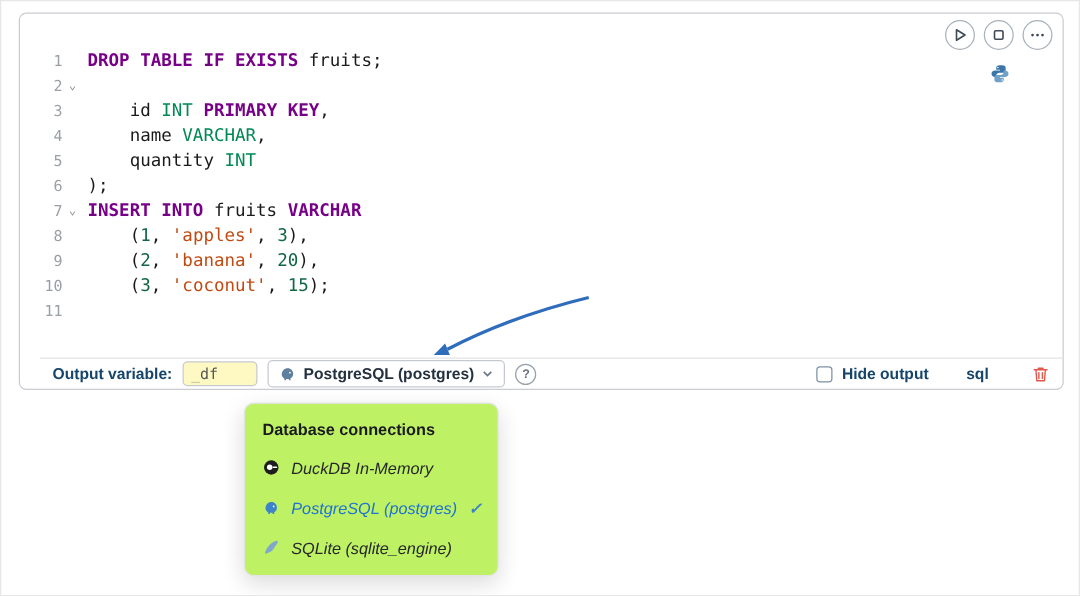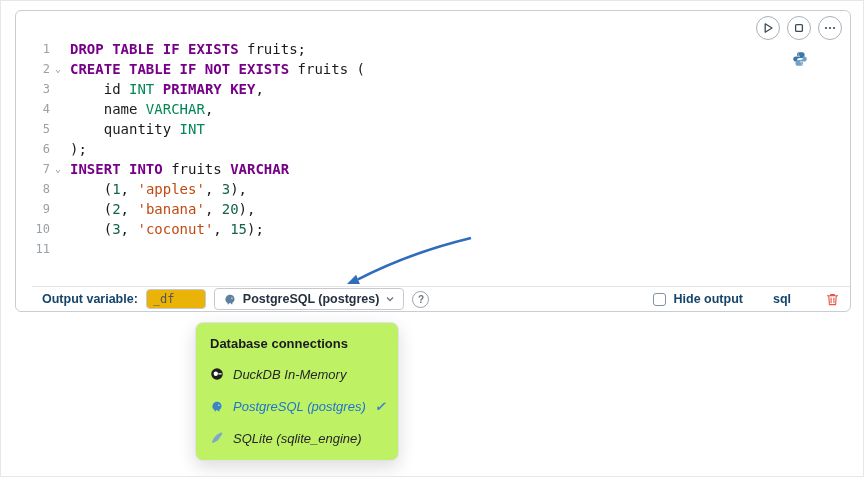--- a/index.html
+++ b/index.html
@@ -27,21 +27,21 @@
   .tok-str{color:#C04A12;}
   .tok-op{color:#770088;font-weight:700;}
   .tok-pl{color:#1a1a1a;}
 
   
   .footer{position:absolute;left:16px;right:0;bottom:0;height:24px;border-top:1px solid #e4e4e7;
           display:flex;align-items:center;padding:0 10px;}
   .lbl{font-size:12.5px;font-weight:700;color:#15456B;white-space:nowrap;}
   .var-input{width:52px;height:18px;border:1px solid #c6cad0;border-radius:4px;
              font-family:"DejaVu Sans Mono",monospace;font-size:12px;color:#555;
-             padding:0 0 0 6px;margin:0 8px;background:#eab308;box-sizing:content-box;}
+             padding:0 0 0 6px;margin:0 8px;background:#fef9c3;box-sizing:content-box;}
   .conn-select{display:flex;align-items:center;gap:6px;height:22px;border:1px solid #c6cad0;
                border-radius:4px;background:#fff;padding:0 8px;cursor:pointer;}
   .conn-label{font-size:12.5px;font-weight:700;color:#24313F;white-space:nowrap;}
   .icon{display:flex;align-items:center;}
   .pg-toolbar{color:#5E7F9E;}
   .help{width:15px;height:15px;border-radius:50%;border:1px solid #98a1ab;color:#6b7480;
         font-size:10px;font-weight:700;display:flex;align-items:center;justify-content:center;
         margin-left:8px;cursor:pointer;}
   .spacer{flex:1;}
   .checkbox{width:13px;height:13px;border:1.5px solid #7e91a5;border-radius:3px;background:#fff;
@@ -111,21 +111,20 @@
 
     <div class="editor">
         <div class="code-line">
           <span class="ln">1</span>
           <span class="fold"></span>
           <span class="code"><span class="tok-kw">DROP TABLE IF EXISTS</span><span class="tok-pl"> fruits;</span></span>
         </div>
         <div class="code-line">
           <span class="ln">2</span>
           <span class="fold">⌄</span>
-          <span class="code"><span class="tok-kw">CREATE TABLE IF NOT EXISTS</span><span class="tok-pl"> fruits (</span></span>
         </div>
         <div class="code-line">
           <span class="ln">3</span>
           <span class="fold"></span>
           <span class="code"><span class="tok-pl">    id </span><span class="tok-ty">INT</span><span class="tok-pl"> </span><span class="tok-kw">PRIMARY KEY</span><span class="tok-pl">,</span></span>
         </div>
         <div class="code-line">
           <span class="ln">4</span>
           <span class="fold"></span>
           <span class="code"><span class="tok-pl">    name </span><span class="tok-ty">VARCHAR</span><span class="tok-pl">,</span></span>

